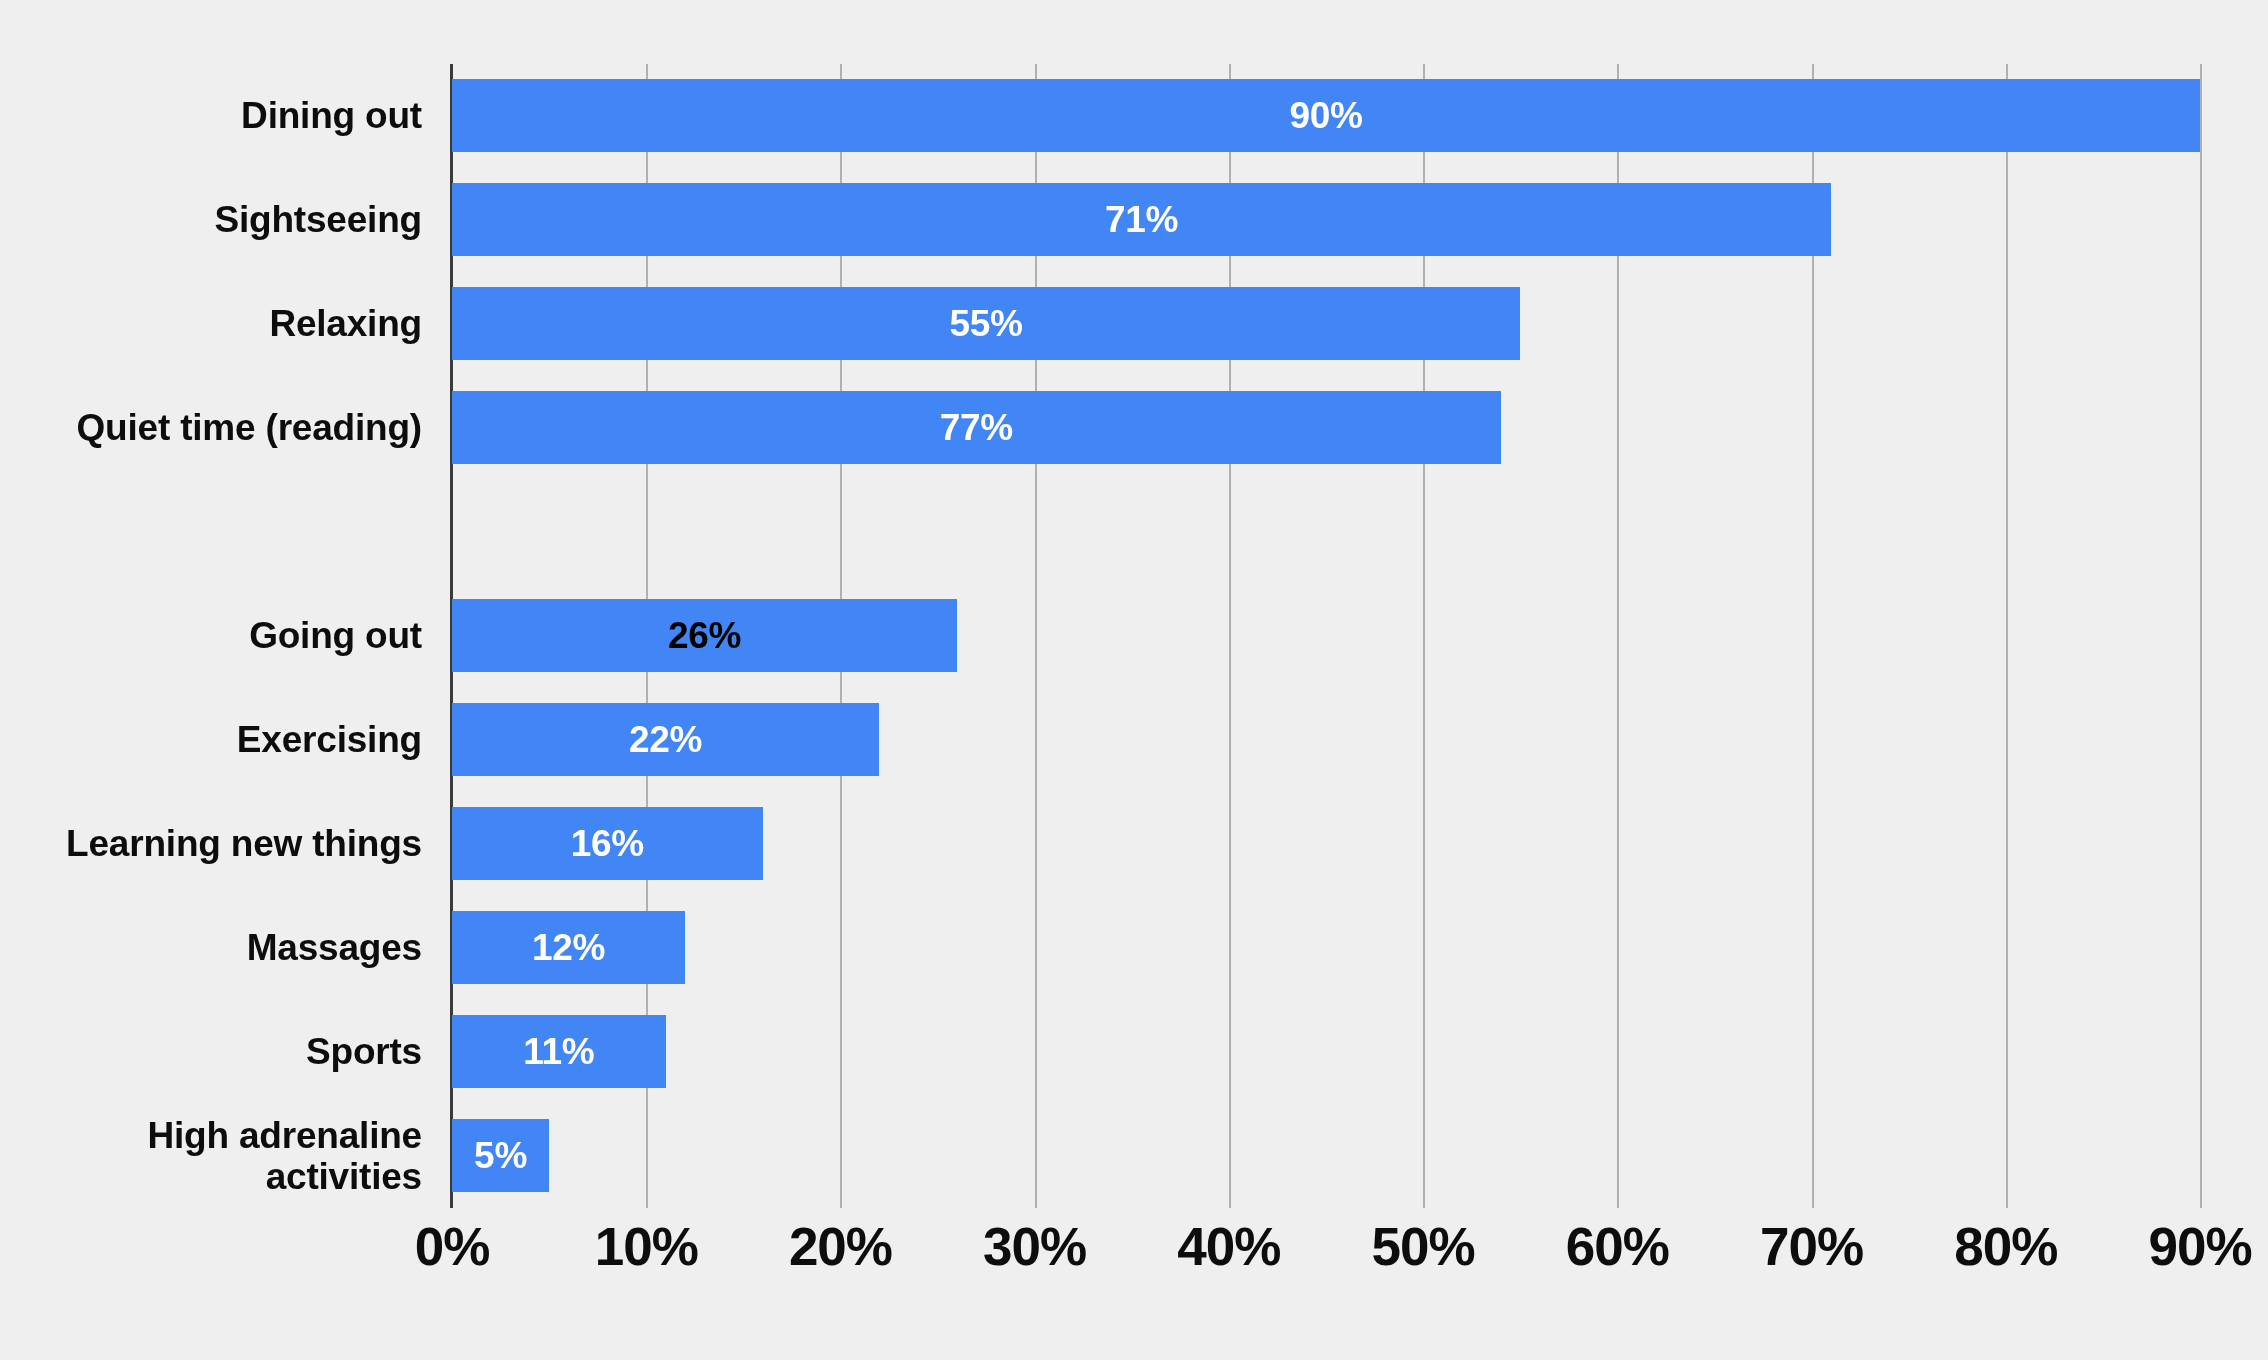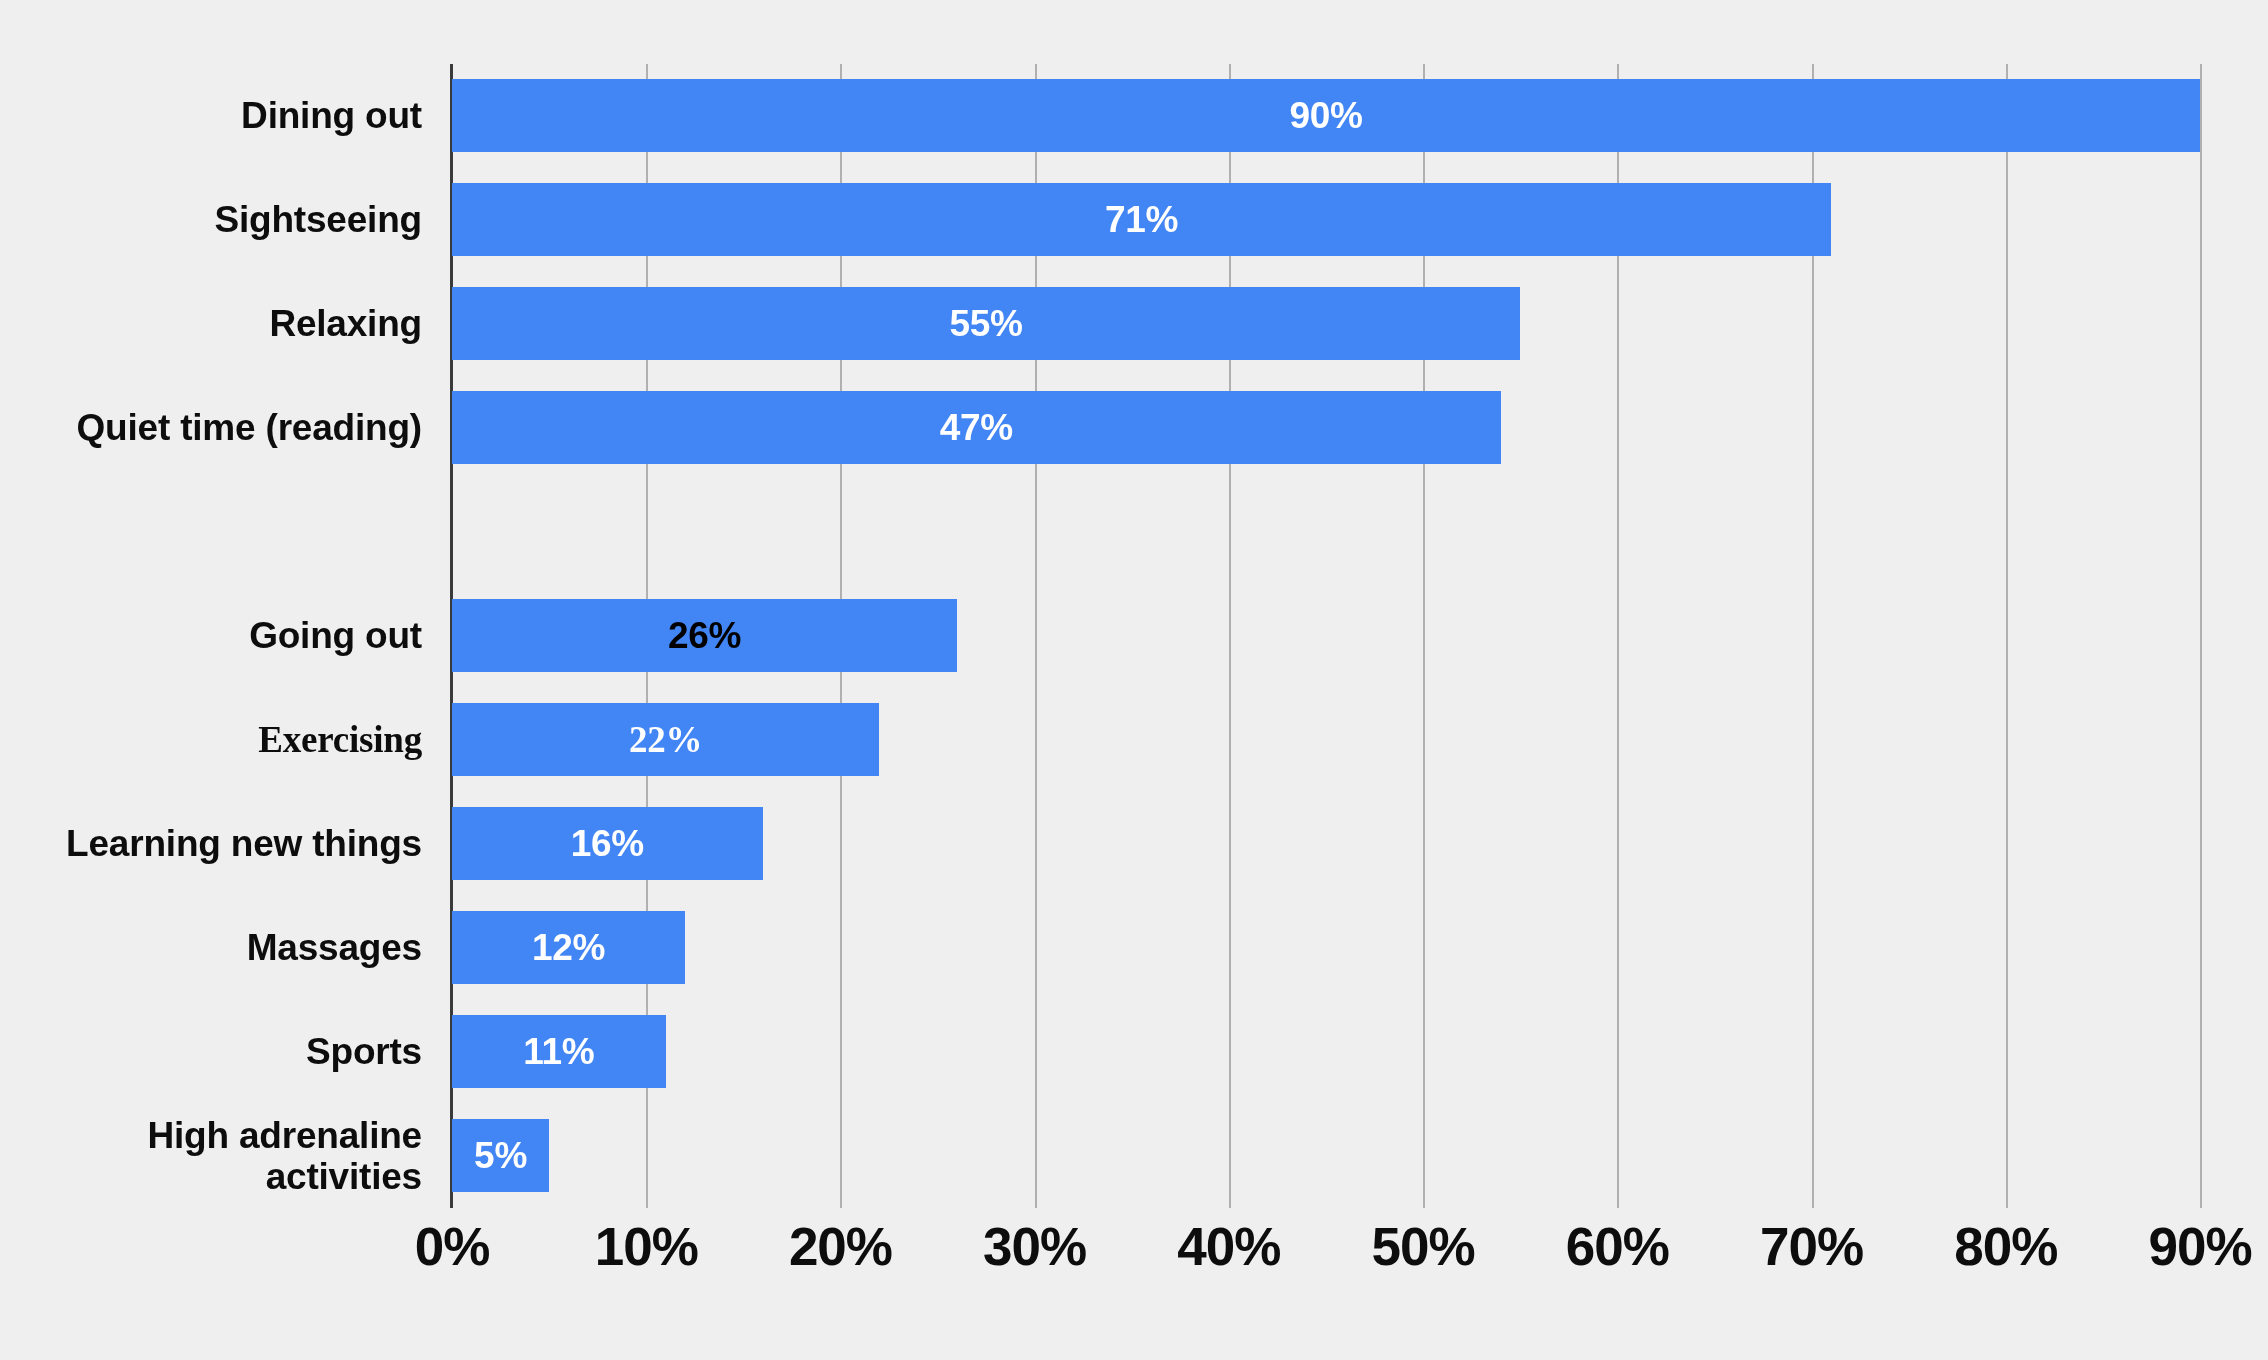--- a/index.html
+++ b/index.html
@@ -180,33 +180,33 @@
         <div class="bar-wrap">
           <div class="bar" style="width: 1068.22px; background: rgb(66, 133, 244);">
             <span class="bar-value" style="color: rgb(255, 255, 255);">55%</span>
           </div>
         </div>
       </div>
       <div class="row" style="top: 312px;">
         <div class="cat-label" style="color: rgb(13, 13, 13);">Quiet time (reading)</div>
         <div class="bar-wrap">
           <div class="bar" style="width: 1048.8px; background: rgb(66, 133, 244);">
-            <span class="bar-value" style="color: rgb(255, 255, 255);">47%</span>
+            <span class="bar-value" style="color: rgb(255, 255, 255);">77%</span>
           </div>
         </div>
       </div>
       <div class="row" style="top: 520px;">
         <div class="cat-label" style="color: rgb(13, 13, 13);">Going out</div>
         <div class="bar-wrap">
           <div class="bar" style="width: 504.978px; background: rgb(66, 133, 244);">
             <span class="bar-value" style="color: #000000;">26%</span>
           </div>
         </div>
       </div>
-      <div class="row" style="top: 624px; font-family: Liberation Serif, serif;">
+      <div class="row" style="top: 624px;">
         <div class="cat-label" style="color: rgb(13, 13, 13);">Exercising</div>
         <div class="bar-wrap">
           <div class="bar" style="width: 427.289px; background: rgb(66, 133, 244); text-align: right;">
             <span class="bar-value" style="color: rgb(255, 255, 255);">22%</span>
           </div>
         </div>
       </div>
       <div class="row" style="top: 728px;">
         <div class="cat-label" style="color: rgb(13, 13, 13);">Learning new things</div>
         <div class="bar-wrap">

